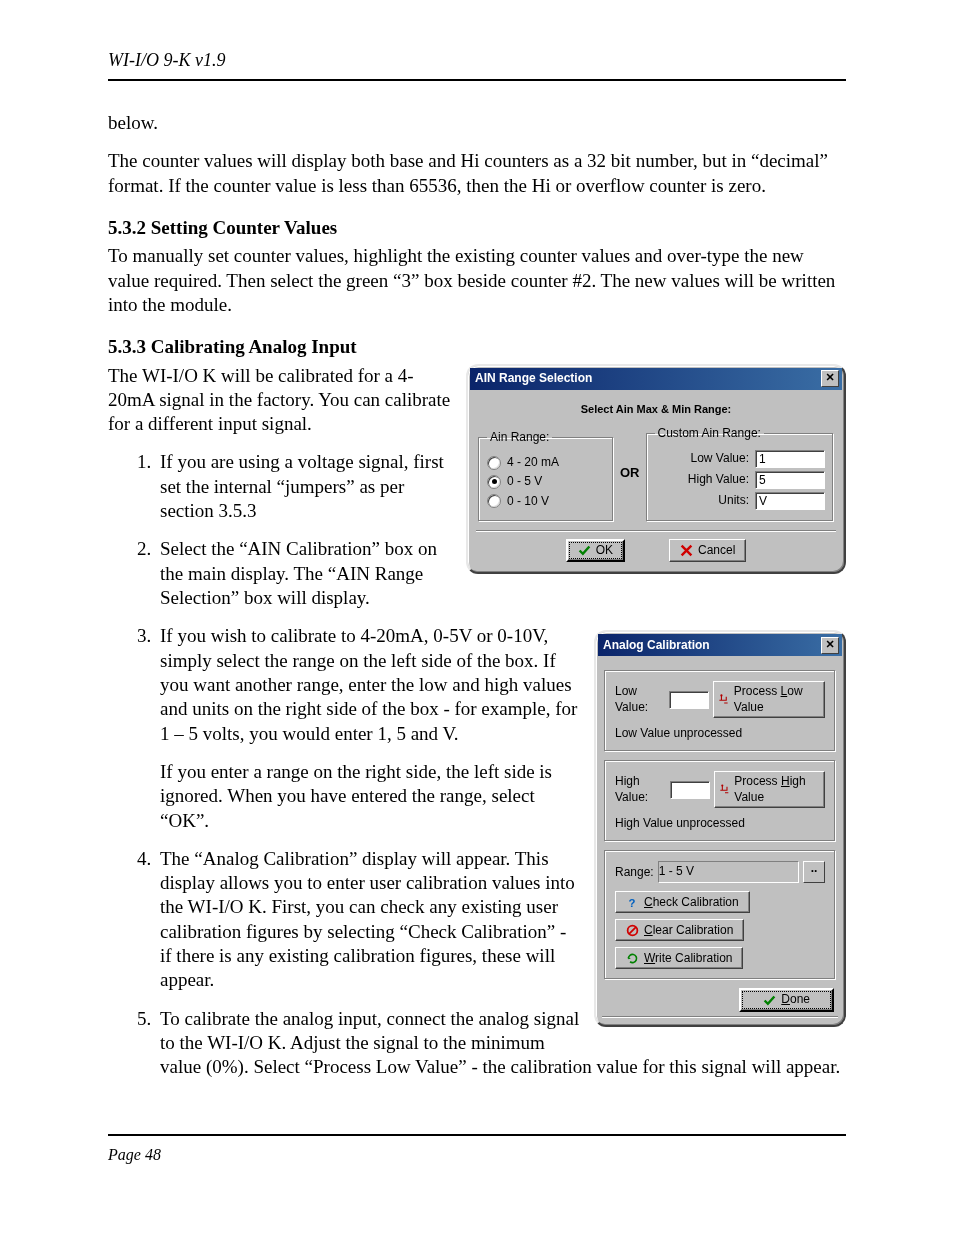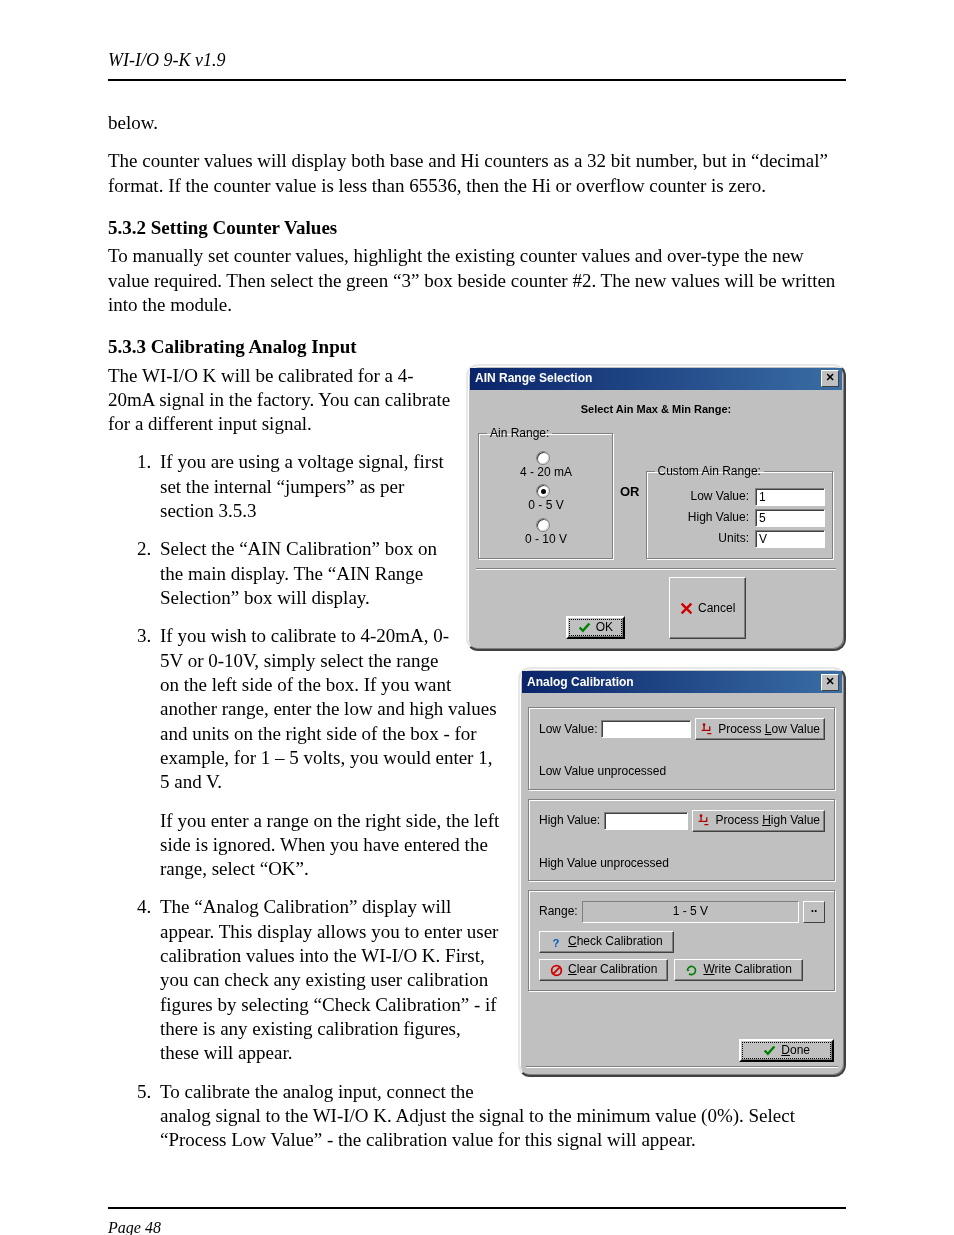--- a/index.html
+++ b/index.html
@@ -125,21 +125,20 @@
     font-weight: bold;
     align-self: center;
     padding: 0 4px;
     font-size: 13px;
   }
   .radio-row {
     display: flex;
     align-items: center;
     margin: 4px 0;
     white-space: nowrap;
-    flex-direction: column;
   }
   .radio-row .dot {
     width: 12px; height: 12px;
     border-radius: 50%;
     background: #fff;
     border: 1px solid #808080;
     box-shadow: inset 1px 1px 0 #404040, inset -1px -1px 0 #dfdfdf;
     margin-right: 6px;
     display: inline-flex;
     align-items: center;
@@ -190,40 +189,38 @@
     font-family: inherit;
     font-size: 12px;
     min-height: 22px;
     box-sizing: border-box;
   }
   .w-btn.default {
     outline: 1px dotted #000;
     outline-offset: -4px;
     border: 2px solid;
     border-color: #fff #000 #000 #fff;
-    margin-top: 39px;
   }
   .ico { width: 13px; height: 13px; display: inline-block; }
   .u { text-decoration: underline; }
 
   
   .panel {
     border: 1px solid;
     border-color: #808080 #fff #fff #808080;
     box-shadow: inset -1px -1px 0 #808080, inset 1px 1px 0 #fff;
     padding: 10px;
     margin: 8px 4px;
   }
   .panel .status-line {
-    margin-top: 24px;
+    margin-top: 8px;
     font-size: 12px;
   }
   .range-display {
     flex: 1;
-    text-align: center;
     background: #c0c0c0;
     border: 1px solid;
     border-color: #808080 #fff #fff #808080;
     height: 20px;
     line-height: 18px;
     margin: 0 4px;
   }
   .dots-btn {
     width: 20px; height: 20px;
     background: #c0c0c0;
@@ -325,21 +322,21 @@
     </div>
 
     <p style="max-width:370px;">The WI-I/O K will be calibrated for a 4-20mA signal in the factory.  You can calibrate for a different input signal.</p>
 
     <ol class="steps">
       <li style="max-width:330px;">If you are using a voltage signal,  first set the internal “jumpers” as per section 3.5.3</li>
       <li style="max-width:330px;">Select the “AIN Calibration” box on the main display.  The “AIN Range Selection” box will display.</li>
       <li>
 
         
-        <div class="float-right win" style="width:328px; clear:right; margin-top:6px;">
+        <div class="float-right win" style="width:252px; clear:right; margin-top:6px;">
           <div class="titlebar">
             <span>Analog Calibration</span>
             <span class="xbtn">✕</span>
           </div>
           <div class="win-body" style="padding:4px;">
             <div class="panel">
               <div class="row" style="align-items:center; gap:4px;">
                 <span>Low Value:</span>
                 <input class="win-input" style="flex: 1 1 0%; min-width: 40px;">
                 <span class="w-btn" style="padding:2px 4px;">

